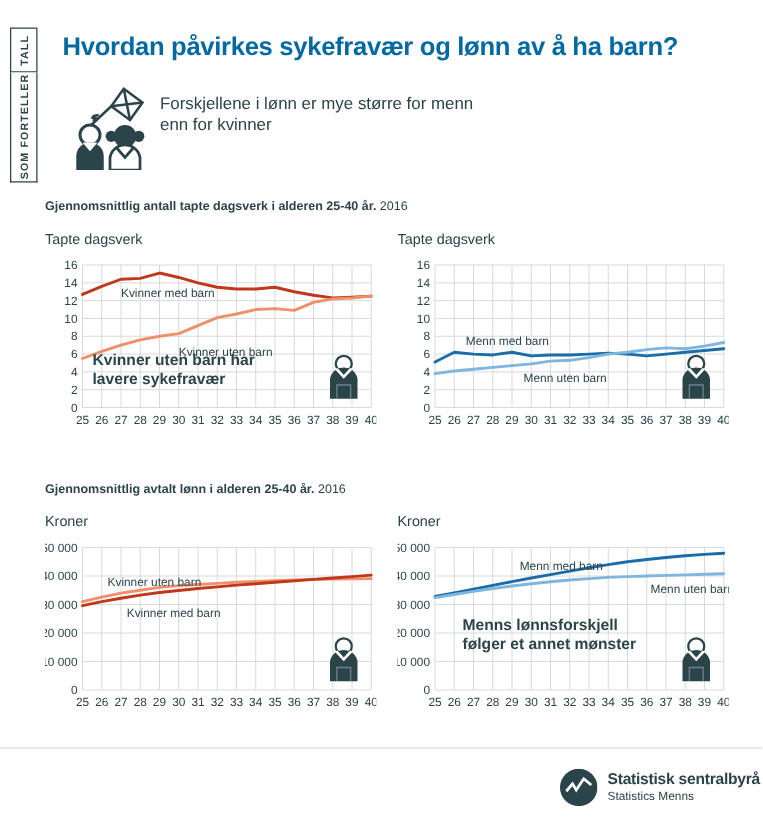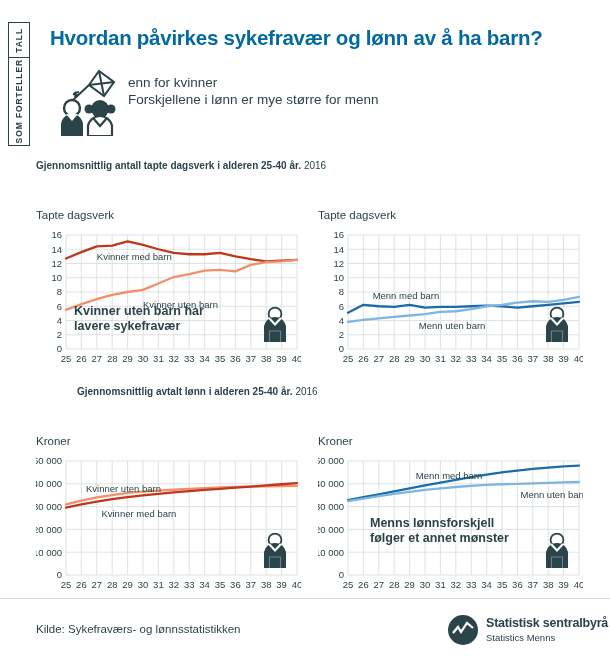--- a/index.html
+++ b/index.html
@@ -54,24 +54,24 @@
   .intro-text div{white-space:nowrap;}
 
   
   .sec-head{
     position:absolute;left:36px;
     font-size:10px;color:#2b4449;white-space:nowrap;
   }
   .sec-head b{font-weight:bold;}
   .sec-head .yr{font-weight:normal;}
   #sec1{top:160px;}
-  #sec2{top:386px;margin-left:41px;}
-
-  
-  .chart{position:absolute;margin-top:23px;}
+  #sec2{top:386px;}
+
+  
+  .chart{position:absolute;}
   .chart .unit{
     position:absolute;top:0;left:0;
     font-size:11.5px;color:#2b4449;white-space:nowrap;
   }
   .plot{position:absolute;left:0;top:18px;}
   .svgwrap{display:block;}
 
   
 
   
@@ -135,22 +135,22 @@
 
         <circle cx="42" cy="45" r="9" fill="#2b4449"></circle>
         <circle cx="31" cy="45" r="4.5" fill="#2b4449"></circle>
         <circle cx="53" cy="45" r="4.5" fill="#2b4449"></circle>
 
         <path d="M30,72 V62 a12,12 0 0 1 12,-10 a12,12 0 0 1 12,10 V72 Z" fill="#fff" stroke="#2b4449" stroke-width="2.2"></path>
         <path d="M35,54 L42,62 L49,54" fill="none" stroke="#2b4449" stroke-width="2.2"></path>
       </svg>
     </div>
     <div class="intro-text">
+      <div>Forskjellene i lønn er mye større for menn</div>
       <div>enn for kvinner</div>
-      <div>Forskjellene i lønn er mye større for menn</div>
     </div>
   </div>
 
   <div class="sec-head" id="sec1">
     <b>Gjennomsnittlig antall tapte dagsverk i alderen 25-40 år.</b>
     <span class="yr">2016</span>
   </div>
 
   <div class="chart" style="left:36px;top:186px;width:265px;height:160px;">
     <div class="unit">Tapte dagsverk</div>
@@ -459,21 +459,20 @@
           </g>
           <g>
             <text x="52" y="74" class="callout">Menns lønnsforskjell</text>
             <text x="52" y="89" class="callout">følger et annet mønster</text>
           </g>
         </svg>
     </div>
   </div>
 
   <div class="footer-rule"></div>
-  <div class="source">Kilde: Sykefraværs- og lønnsstatistikken</div>
 
   <div class="logo">
     <div class="logo-mark">
       <svg viewBox="0 0 30 30" width="30" height="30" aria-hidden="true">
         <circle cx="15" cy="15" r="15" fill="#2b4449"></circle>
         <path d="M5,18 L10,12 L13,17 L19,8 L25,13" fill="none" stroke="#ffffff" stroke-width="2.2" stroke-linejoin="miter" stroke-linecap="butt"></path>
       </svg>
     </div>
     <div class="logo-t1">Statistisk sentralbyrå</div>
     <div class="logo-t2">Statistics Menns</div>

